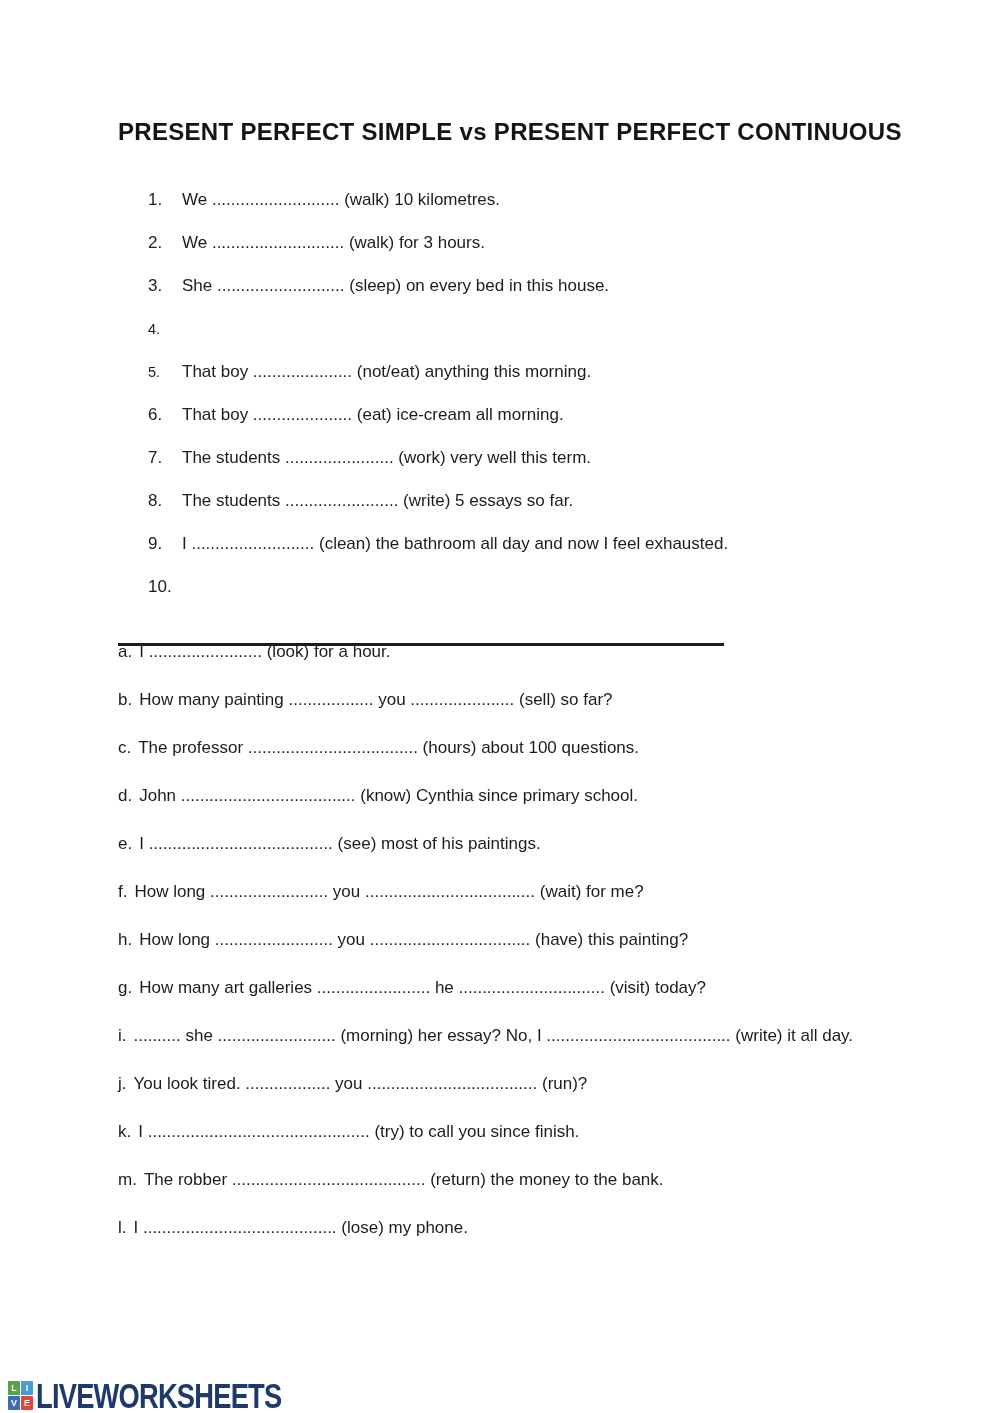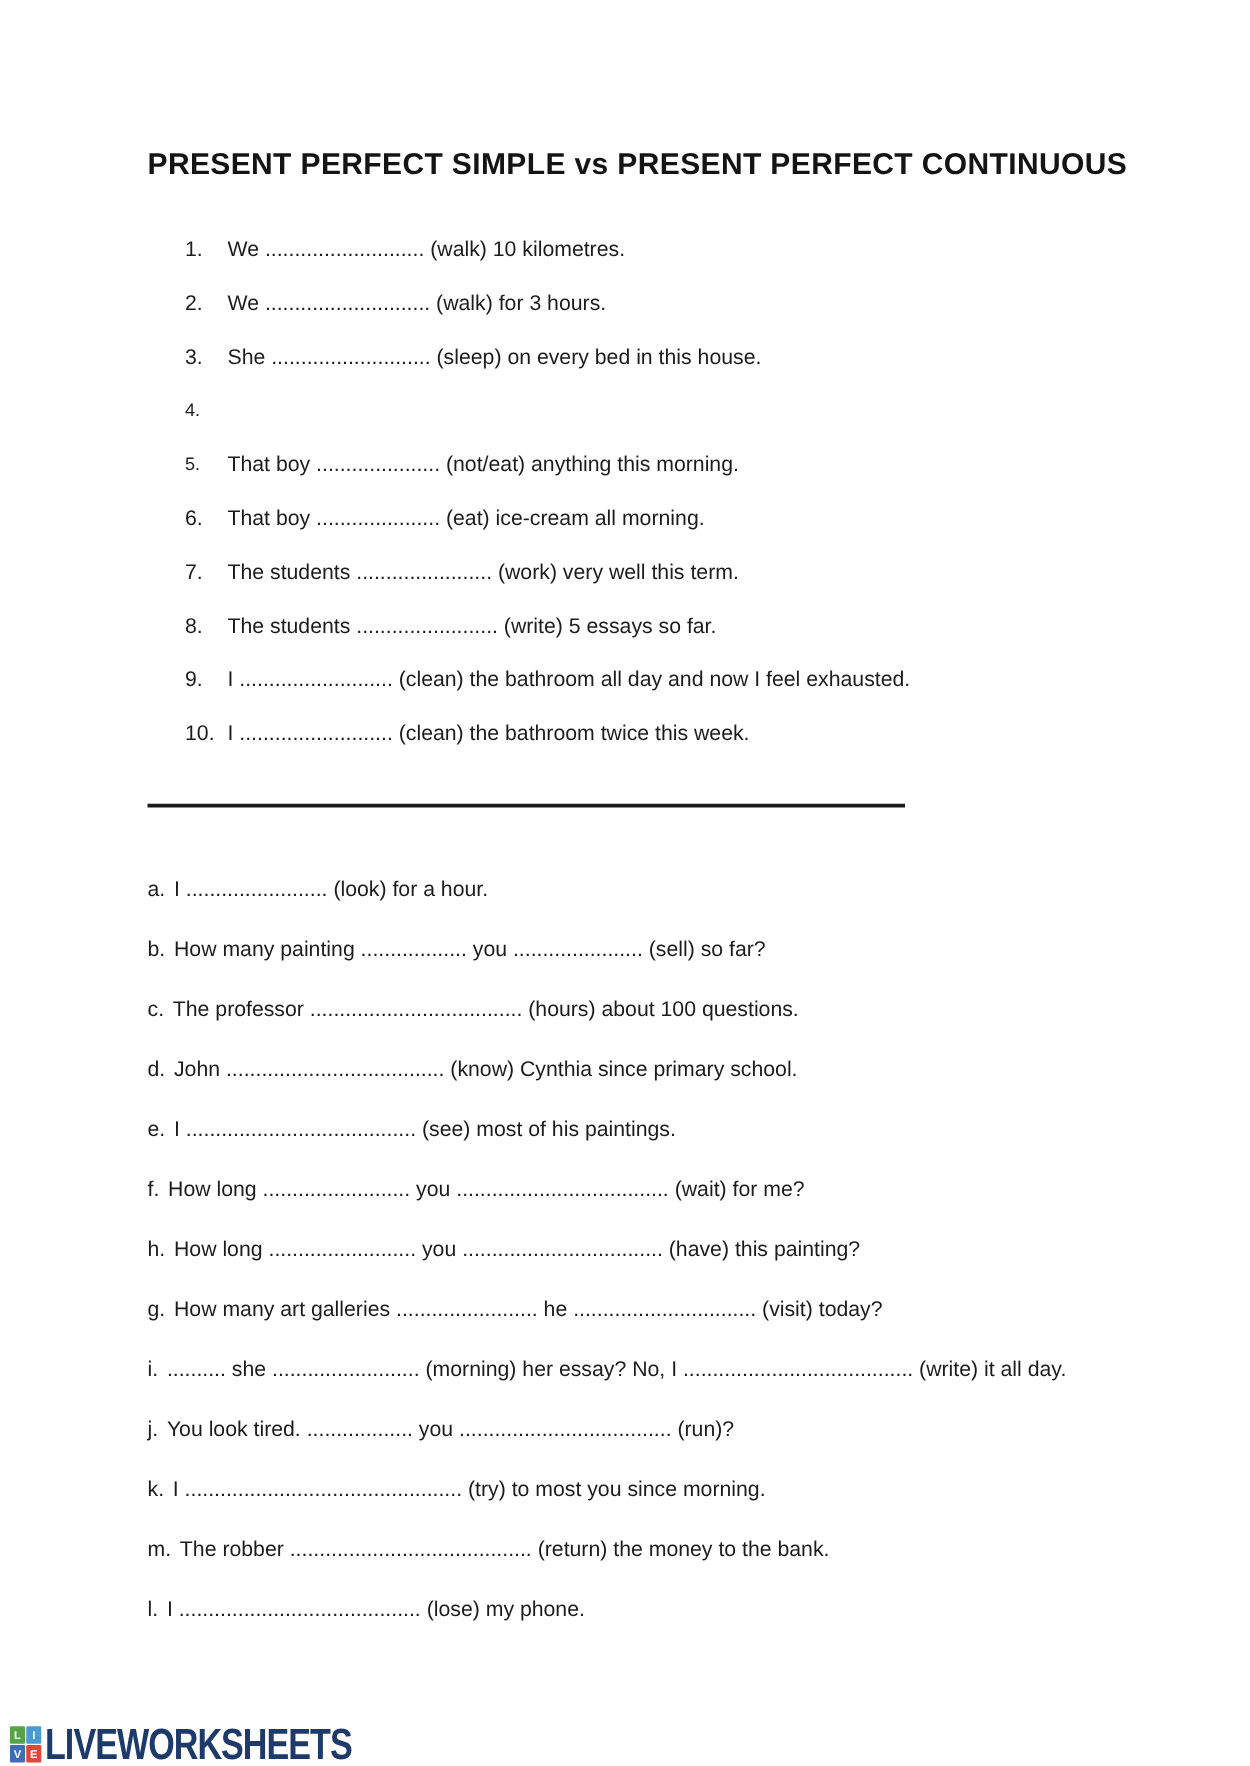--- a/index.html
+++ b/index.html
@@ -46,21 +46,21 @@
     position:absolute;
     left:118px;
     top:643px;
     width:606px;
     height:0;
     border-top:3px solid #1b1b1b;
   }
   .list-b{
     position:absolute;
     left:118px;
-    top:700px;
+    top:640px;
   }
   .row-b{
     height:24px;
     line-height:24px;
     margin-bottom:24px;
     font-size:17px;
     white-space:nowrap;
   }
   .row-b .letter{
     margin-right:7px;
@@ -143,21 +143,20 @@
     <div class="row-a">
       <span class="num">8.</span>
       <span class="txt">The students ........................ (write) 5 essays so far.</span>
     </div>
     <div class="row-a">
       <span class="num">9.</span>
       <span class="txt">I .......................... (clean) the bathroom all day and now I feel exhausted.</span>
     </div>
     <div class="row-a">
       <span class="num">10.</span>
-      <span class="txt">I .......................... (clean) the bathroom twice this week.</span>
     </div>
   </div>
 
   <div class="divider"></div>
 
   <div class="list-b">
     <div class="row-b">
       <span class="letter">a.</span><span class="txt">I ........................ (look) for a hour.</span>
     </div>
     <div class="row-b">
@@ -181,21 +180,21 @@
     <div class="row-b">
       <span class="letter">g.</span><span class="txt">How many art galleries ........................ he ............................... (visit) today?</span>
     </div>
     <div class="row-b">
       <span class="letter">i.</span><span class="txt">.......... she ......................... (morning) her essay? No, I ....................................... (write) it all day.</span>
     </div>
     <div class="row-b">
       <span class="letter">j.</span><span class="txt">You look tired. .................. you .................................... (run)?</span>
     </div>
     <div class="row-b">
-      <span class="letter">k.</span><span class="txt">I ............................................... (try) to most you since morning.</span>
+      <span class="letter">k.</span><span class="txt">I ............................................... (try) to call you since finish.</span>
     </div>
     <div class="row-b">
       <span class="letter">m.</span><span class="txt">The robber ......................................... (return) the money to the bank.</span>
     </div>
     <div class="row-b">
       <span class="letter">l.</span><span class="txt">I ......................................... (lose) my phone.</span>
     </div>
   </div>
 
   <div class="footer">

